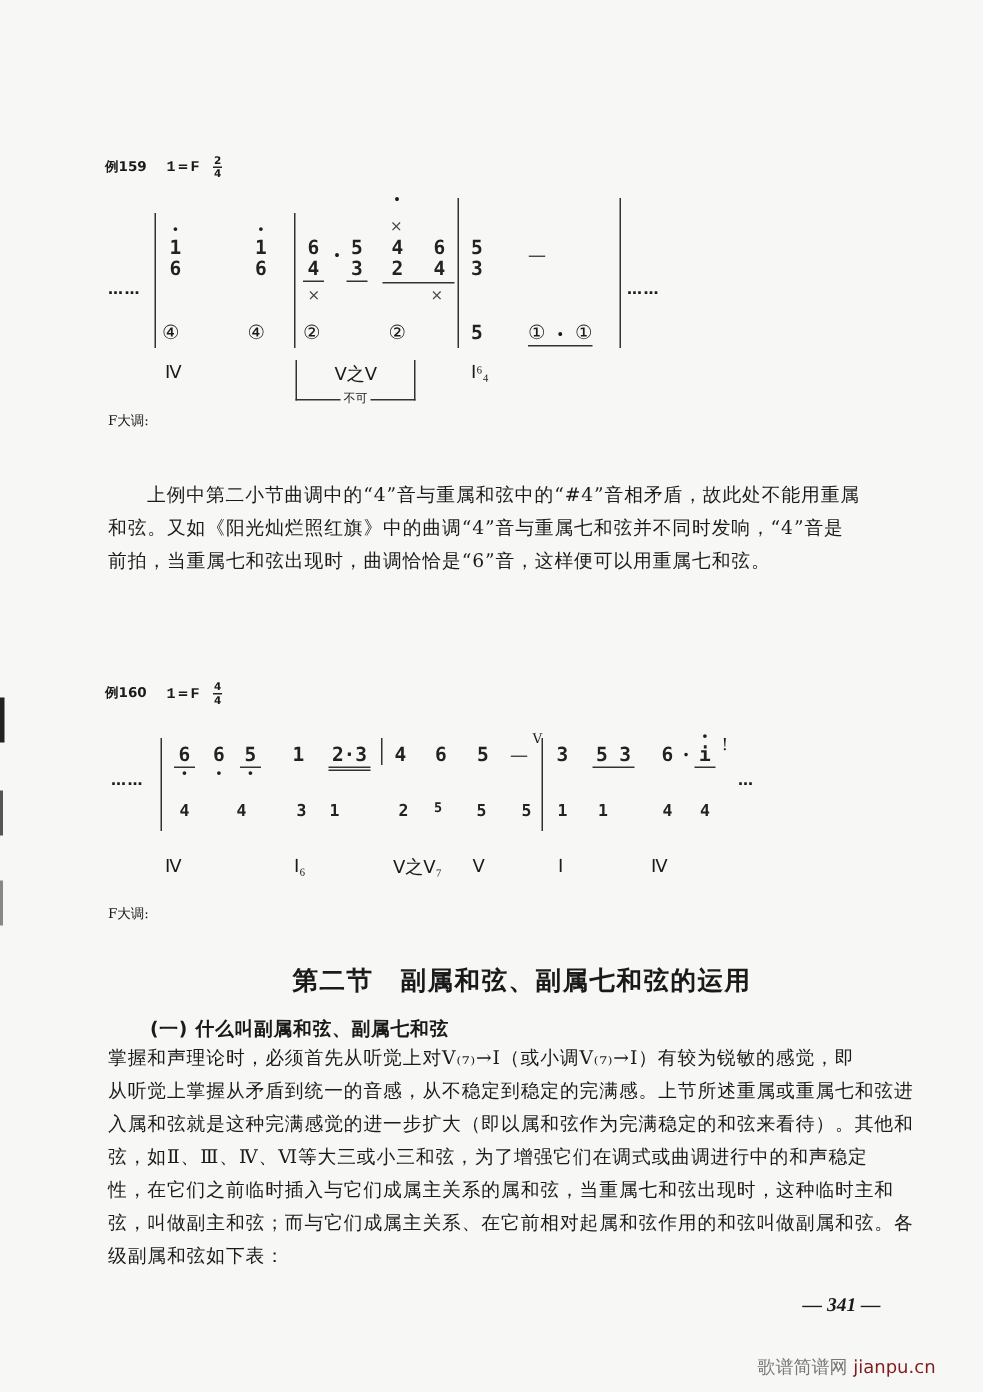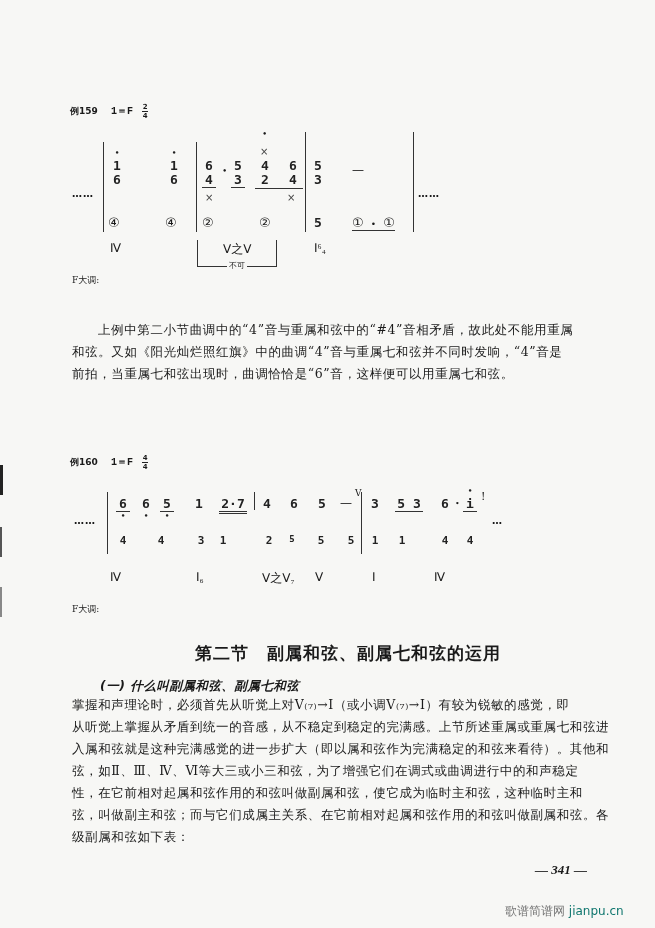--- a/index.html
+++ b/index.html
@@ -20,24 +20,24 @@
   .dots { font-size: 10px; letter-spacing: 1px; font-family: "DejaVu Sans", sans-serif; font-weight: bold; }
   .dot-above::before { content: "•"; position: absolute; top: -9px; left: 0; right: 0; text-align: center; font-size: 7px; }
   .dot-below::after { content: "•"; position: absolute; bottom: -9px; left: 0; right: 0; text-align: center; font-size: 7px; }
   .uline { border-bottom: 1px solid #333; }
   .dbl-uline { border-bottom: 3px double #333; }
   .xmark { font-size: 10px; color: #444; font-family: "DejaVu Sans", sans-serif; }
   .roman { font-family: "Liberation Serif", serif; font-size: 12px; }
   .small { font-size: 9px; margin-top: 31px; }
   .para { font-size: 12.5px; line-height: 22px; letter-spacing: 0.6px; font-family: "DejaVu Serif", serif; }
   .heading { font-size: 17px; font-weight: bold; font-family: "DejaVu Sans", sans-serif; letter-spacing: 1px; }
-  .subhead { font-size: 12.5px; font-weight: bold; font-family: "DejaVu Sans", sans-serif; letter-spacing: 0.5px; font-style: italic; }
+  .subhead { font-size: 12.5px; font-weight: bold; font-family: "DejaVu Sans", sans-serif; letter-spacing: 0.5px; }
   .pagenum { font-size: 13px; font-style: italic; font-weight: bold; font-family: "Liberation Serif", serif; }
   .watermark { font-size: 12px; color: #777; font-family: "DejaVu Serif", serif; }
-  .watermark .en { color: #0f766e; font-family: "DejaVu Sans", sans-serif; }
+  .watermark .en { color: #7f1d1d; font-family: "DejaVu Sans", sans-serif; }
   .binding { position: absolute; left: 0; width: 3px; background: #222; }
 </style>
 </head>
 <body>
 
 <div class="binding" style="top:465px;height:30px;"></div>
 <div class="binding" style="top:527px;height:30px;width:2px;background:#555;"></div>
 <div class="binding" style="top:587px;height:30px;width:2px;background:#888;"></div>
 
 <div class="abs ex-label" style="left:70px;top:103px;">
@@ -122,21 +122,21 @@
   <span class="abs dots" style="left:74px;top:25px;">……</span>
   <div class="barline" style="left:107px;top:2px;height:62px;"></div>
   <div class="barline" style="left:254px;top:2px;height:18px;"></div>
   <div class="barline" style="left:361px;top:2px;height:62px;"></div>
   <span class="abs dots" style="left:492px;top:25px;">…</span>
 
   <span class="abs num uline dot-below" style="left:116px;top:6px;">6</span>
   <span class="abs num dot-below" style="left:139px;top:6px;">6</span>
   <span class="abs num uline dot-below" style="left:160px;top:6px;">5</span>
   <span class="abs num" style="left:192px;top:6px;">1</span>
-  <span class="abs num dbl-uline" style="left:219px;top:6px;width:28px;">2·7</span>
+  <span class="abs num dbl-uline" style="left:219px;top:6px;width:28px;">2·3</span>
 
   <span class="abs num" style="left:260px;top:6px;">4</span>
   <span class="abs num" style="left:287px;top:6px;">6</span>
   <span class="abs num" style="left:315px;top:6px;">5</span>
   <span class="abs" style="left:340px;top:6px;font-size:12px;">—</span>
   <span class="abs" style="left:355px;top:-2px;font-size:9px;">V</span>
 
   <span class="abs num" style="left:368px;top:6px;">3</span>
   <span class="abs num uline" style="left:395px;top:6px;width:28px;">5 3</span>
   <span class="abs num" style="left:438px;top:6px;">6</span>
@@ -169,21 +169,21 @@
 </div>
 
 <div class="abs heading" style="left:195px;top:642px;">第二节　副属和弦、副属七和弦的运用</div>
 <div class="abs subhead" style="left:100px;top:678px;">(一) 什么叫副属和弦、副属七和弦</div>
 
 <div class="abs para" style="left:72px;top:694px;width:565px;">
   <div>掌握和声理论时，必须首先从听觉上对Ⅴ₍₇₎→Ⅰ（或小调Ⅴ₍₇₎→Ⅰ）有较为锐敏的感觉，即</div>
   <div>从听觉上掌握从矛盾到统一的音感，从不稳定到稳定的完满感。上节所述重属或重属七和弦进</div>
   <div>入属和弦就是这种完满感觉的进一步扩大（即以属和弦作为完满稳定的和弦来看待）。其他和</div>
   <div>弦，如Ⅱ、Ⅲ、Ⅳ、Ⅵ等大三或小三和弦，为了增强它们在调式或曲调进行中的和声稳定</div>
-  <div>性，在它前相对起属和弦作用的和弦叫做副属和弦，使它成为临时主和弦，这种临时主和</div>
+  <div>性，在它们之前临时插入与它们成属主关系的属和弦，当重属七和弦出现时，这种临时主和</div>
   <div>弦，叫做副主和弦；而与它们成属主关系、在它前相对起属和弦作用的和弦叫做副属和弦。各</div>
   <div>级副属和弦如下表：</div>
 </div>
 
 <div class="abs pagenum" style="left:535px;top:862px;">— 341 —</div>
 
 <div class="abs watermark" style="left:505px;top:903px;">
   <span>歌谱简谱网</span>
   <span class="en">jianpu.cn</span>
 </div>

